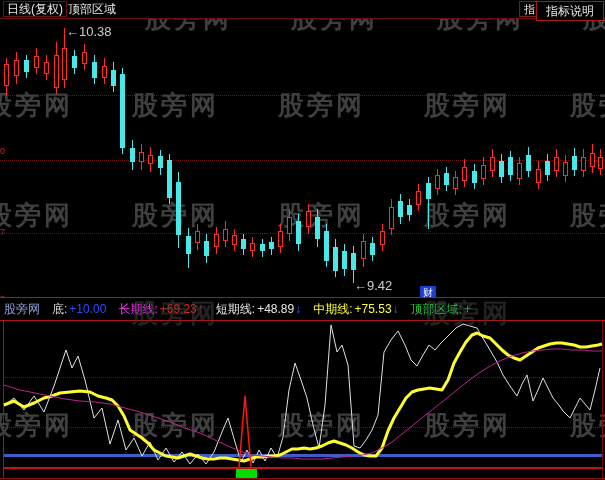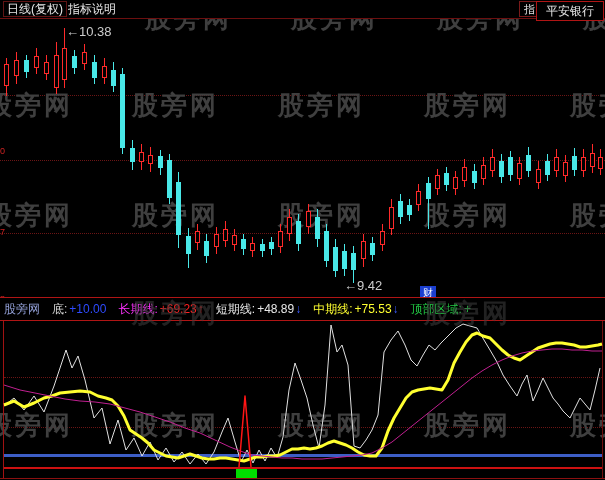--- a/index.html
+++ b/index.html
@@ -71,21 +71,21 @@
       <span class="wm" style="left: 570px; top: 198px;">股旁网</span>
       <span class="wm" style="left: -14px; top: 408px;">股旁网</span>
       <span class="wm" style="left: 132px; top: 408px;">股旁网</span>
       <span class="wm" style="left: 278px; top: 408px;">股旁网</span>
       <span class="wm" style="left: 424px; top: 408px;">股旁网</span>
       <span class="wm" style="left: 570px; top: 408px;">股旁网</span>
     </div>
 
   <div id="titlebar">
     <span id="period-label">日线(复权)</span>
-    <span id="stock-name">指标说明</span>
+    <span id="stock-name">顶部区域</span>
     <span id="btn-indicator" class="tb-btn">指</span>
     <span id="btn-info" class="tb-btn">信息</span>
     <span id="next-icon">▶|</span>
   </div>
 
   <div id="main-chart">
       <div class="candle-wick" style="left: 6px; top: 40px; height: 38px; background: rgb(255, 42, 42);"></div>
       <div class="candle-body" style="left: 4px; top: 46px; height: 22px; border: 1px solid rgb(255, 42, 42); background: rgb(0, 0, 0);"></div>
       <div class="candle-wick" style="left: 16px; top: 34px; height: 32px; background: rgb(255, 42, 42);"></div>
       <div class="candle-body" style="left: 14px; top: 42px; height: 16px; border: 1px solid rgb(255, 42, 42); background: rgb(0, 0, 0);"></div>
@@ -225,30 +225,30 @@
     </div>
   <div id="axis-layer">
       <div class="axis-mark" style="top: 146px;">0</div>
       <div class="axis-mark" style="top: 227px;">7</div>
       <div class="axis-mark" style="top: 294px;">8</div>
     </div>
 
   <div class="annotation" id="high-anno" style="left: 66px; top: 24px;">
     <span>←</span><span>10.38</span>
   </div>
-  <div class="annotation" id="low-anno" style="left: 344px; top: 278px;">
+  <div class="annotation" id="low-anno" style="left: 354px; top: 278px;">
     <span>←</span><span>9.42</span>
   </div>
   <div id="badge-cai">财</div>
 
   <div id="ind-header">
     <span id="ind-name">股旁网</span>
     <span id="ind-items"><span class="ind-item"><span class="lbl" style="color: rgb(216, 216, 216);">底:</span><span style="color: rgb(46, 75, 255);">+10.00</span></span><span class="ind-item"><span class="lbl" style="color: rgb(255, 48, 255);">长期线:</span><span style="color: rgb(255, 32, 32);">+69.23</span><span class="arr" style="color: rgb(255, 32, 32);">↑</span></span><span class="ind-item"><span class="lbl" style="color: rgb(232, 232, 232);">短期线:</span><span style="color: rgb(232, 232, 232);">+48.89</span><span class="arr" style="color: rgb(60, 92, 255);">↓</span></span><span class="ind-item"><span class="lbl" style="color: rgb(255, 255, 48);">中期线:</span><span style="color: rgb(255, 255, 48);">+75.53</span><span class="arr" style="color: rgb(60, 92, 255);">↓</span></span><span class="ind-item"><span class="lbl" style="color: rgb(34, 204, 68);">顶部区域:</span><span style="color: rgb(34, 204, 68);">+</span></span></span>
   </div>
-  <div id="ind-desc-btn">平安银行</div>
+  <div id="ind-desc-btn">指标说明</div>
 
   <div id="ind-panel"></div>
   <div id="panel-left-border"></div>
   <div id="panel-right-border"></div>
   <div id="panel-bottom-border"></div>
   <div id="hline-layer">
       <div class="hline" style="left: 4px; width: 598px; top: 454px; height: 3px; background: rgb(61, 94, 198);"></div>
       <div class="hline" style="left: 4px; width: 598px; top: 467px; height: 2px; background: rgb(204, 17, 17);"></div>
     </div>
   <div id="green-marker" style="left: 236px; top: 469px; width: 21px; height: 9px; background: rgb(0, 221, 0);"></div>

